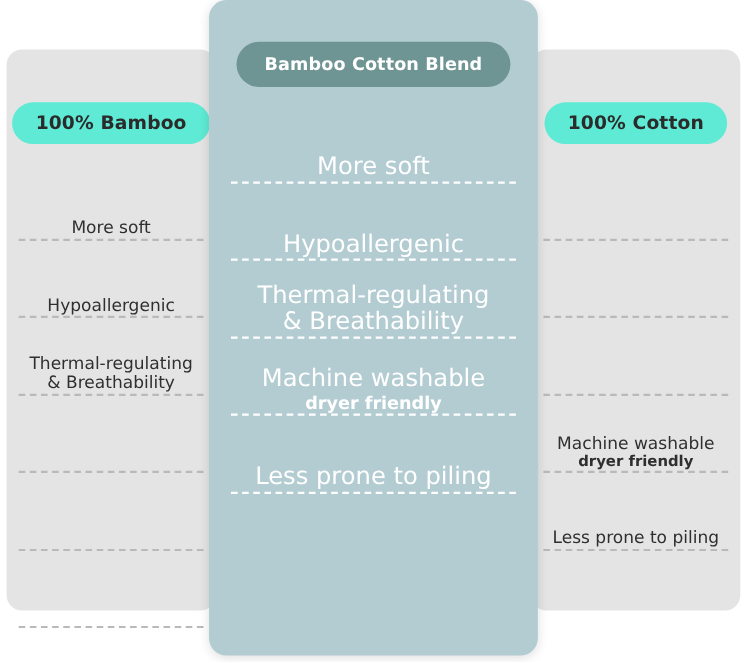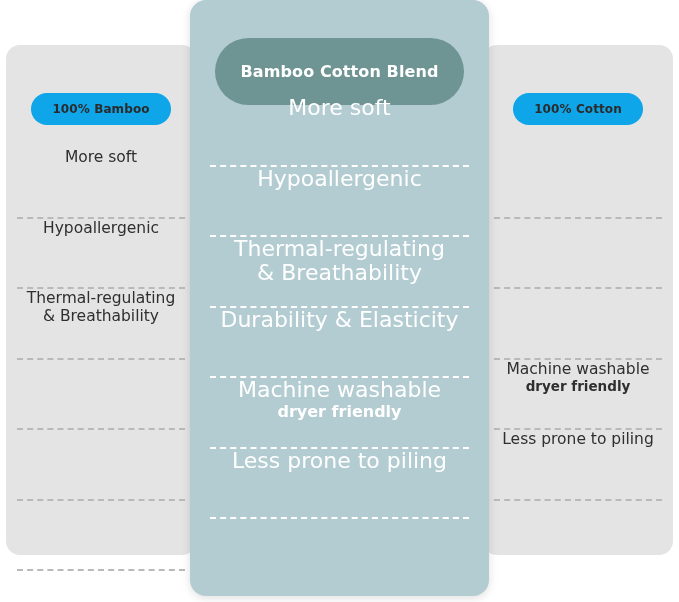--- a/index.html
+++ b/index.html
@@ -62,31 +62,31 @@
   .center-panel .badge-wrap { top: 38px; }
 
   .badge {
     display: inline-block;
     border-radius: 999px;
     font-weight: bold;
     white-space: nowrap;
     text-align: center;
   }
   .badge.gray {
-    background: #0ea5e9;
+    background: #5eead4;
     color: #2b2b2b;
-    font-size: 12px;
+    font-size: 17px;
     padding: 9px 21px;
     letter-spacing: 0.1px;
   }
   .badge.teal {
     background: #6e9593;
     color: #ffffff;
     font-size: 16px;
-    padding: 24px 26px;
+    padding: 11px 26px;
     letter-spacing: 0.1px;
     text-align: right;
   }
 
   
   .rows {
     position: absolute;
     left: 0;
     width: 100%;
     box-sizing: border-box;
@@ -98,21 +98,21 @@
   .center-panel .rows {
     top: 96px;
     padding: 0 20px;
   }
 
   .row {
     box-sizing: border-box;
     display: flex;
     flex-direction: column;
     align-items: center;
-    justify-content: flex-start;
+    justify-content: flex-end;
     text-align: center;
   }
   .side-panel .row {
     height: 70.5px;
     border-bottom: 2px dashed #b9b9b9;
   }
   .center-panel .row {
     height: 70.5px;
     border-bottom: 2px dashed #ffffff;
   }
@@ -216,24 +216,20 @@
       </div>
       <div class="row">
         <span class="row-text">Hypoallergenic</span>
 
       </div>
       <div class="row">
         <span class="row-text">Thermal-regulating<br>&amp; Breathability</span>
 
       </div>
       <div class="row">
-        <span class="row-text">Durability &amp; Elasticity</span>
-
-      </div>
-      <div class="row">
         <span class="row-text">Machine washable</span>
         <span class="row-sub">dryer friendly</span>
       </div>
       <div class="row">
         <span class="row-text">Less prone to piling</span>
 
       </div>
     </div>
   </div>
 

